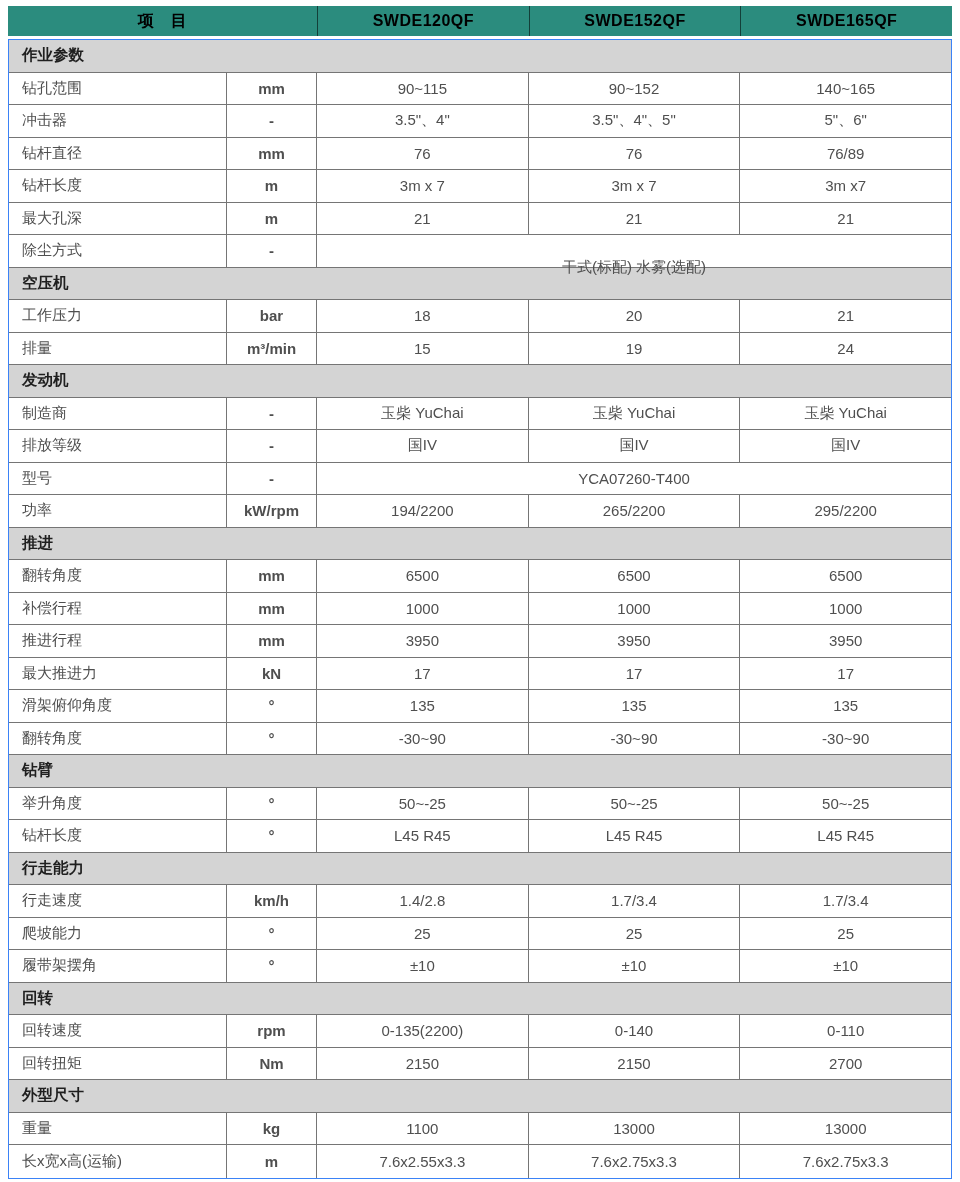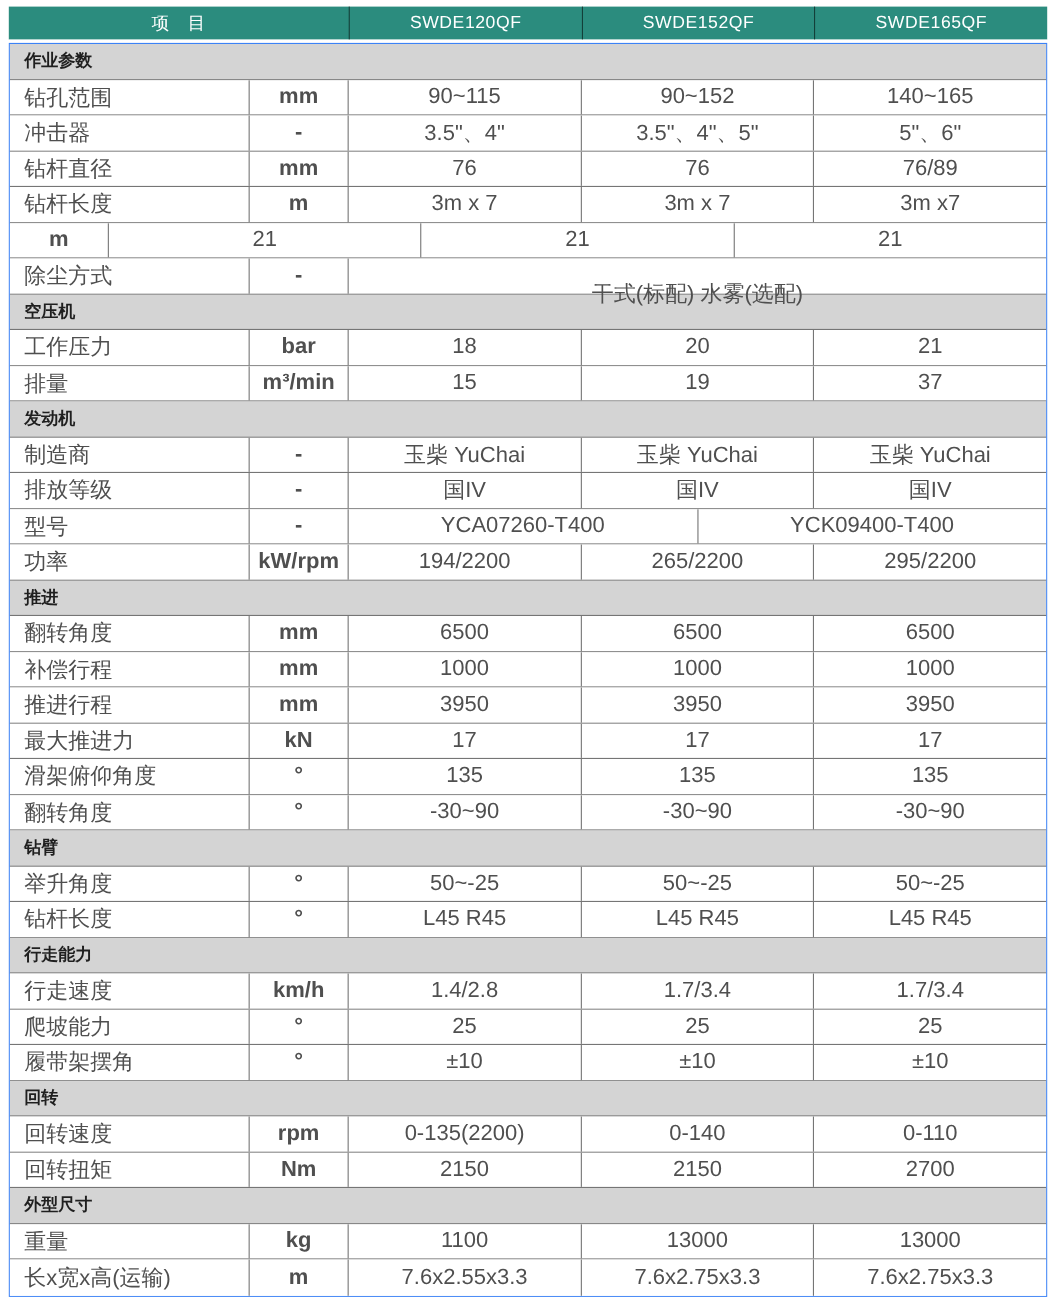--- a/index.html
+++ b/index.html
@@ -15,41 +15,41 @@
     left: 8px; top: 6px;
     width: 944px;
   }
   
   .thead {
     display: flex;
     height: 30px;
     background: #2b8c7e;
   }
   .thead .hcell {
-    color: #ffffff;
-    font-weight: normal;
+    color: #000000;
+    font-weight: bold;
     font-size: 16px;
     display: flex;
     align-items: center;
     justify-content: center;
     letter-spacing: 0.5px;
   }
   .thead .hcell.item { width: 309px; }
   .thead .hcell.model { flex: 1; border-left: 1px solid rgba(0,0,0,0.55); }
   .hgap { height: 3px; background: #ffffff; }
   
   .tbody {
     border: 1px solid #3b82f6;
   }
   .row {
     display: flex;
     height: 32.5px;
     border-bottom: 1px solid #757575;
     background: #ffffff;
-    font-size: 20px;
+    font-size: 15px;
   }
   .row:last-child { border-bottom: none; }
   .row.section {
     background: #d4d4d4;
     align-items: center;
     font-weight: bold;
     color: #1f1f1f;
     font-size: 15.5px;
     padding-left: 13px;
   }
@@ -105,20 +105,21 @@
         <div class="cell value">76/89</div>
       </div>
       <div class="row">
         <div class="cell label">钻杆长度</div>
         <div class="cell unit">m</div>
         <div class="cell value">3m x 7</div>
         <div class="cell value">3m x 7</div>
         <div class="cell value">3m x7</div>
       </div>
       <div class="row">
+        <div class="cell label">最大孔深</div>
         <div class="cell unit">m</div>
         <div class="cell value">21</div>
         <div class="cell value">21</div>
         <div class="cell value">21</div>
       </div>
       <div class="row">
         <div class="cell label">除尘方式</div>
         <div class="cell unit">-</div>
         <div class="cell merged">干式(标配) 水雾(选配)</div>
       </div>
@@ -128,42 +129,41 @@
         <div class="cell unit">bar</div>
         <div class="cell value">18</div>
         <div class="cell value">20</div>
         <div class="cell value">21</div>
       </div>
       <div class="row">
         <div class="cell label">排量</div>
         <div class="cell unit">m³/min</div>
         <div class="cell value">15</div>
         <div class="cell value">19</div>
-        <div class="cell value">37</div>
+        <div class="cell value">24</div>
       </div>
       <div class="row section">发动机</div>
       <div class="row">
         <div class="cell label">制造商</div>
         <div class="cell unit">-</div>
         <div class="cell value">玉柴 YuChai</div>
         <div class="cell value">玉柴 YuChai</div>
         <div class="cell value">玉柴 YuChai</div>
       </div>
       <div class="row">
         <div class="cell label">排放等级</div>
         <div class="cell unit">-</div>
         <div class="cell value">国IV</div>
         <div class="cell value">国IV</div>
         <div class="cell value">国IV</div>
       </div>
       <div class="row">
         <div class="cell label">型号</div>
         <div class="cell unit">-</div>
         <div class="cell value">YCA07260-T400</div>
-        <div class="cell value">YCK09400-T400</div>
       </div>
       <div class="row">
         <div class="cell label">功率</div>
         <div class="cell unit">kW/rpm</div>
         <div class="cell value">194/2200</div>
         <div class="cell value">265/2200</div>
         <div class="cell value">295/2200</div>
       </div>
       <div class="row section">推进</div>
       <div class="row">

